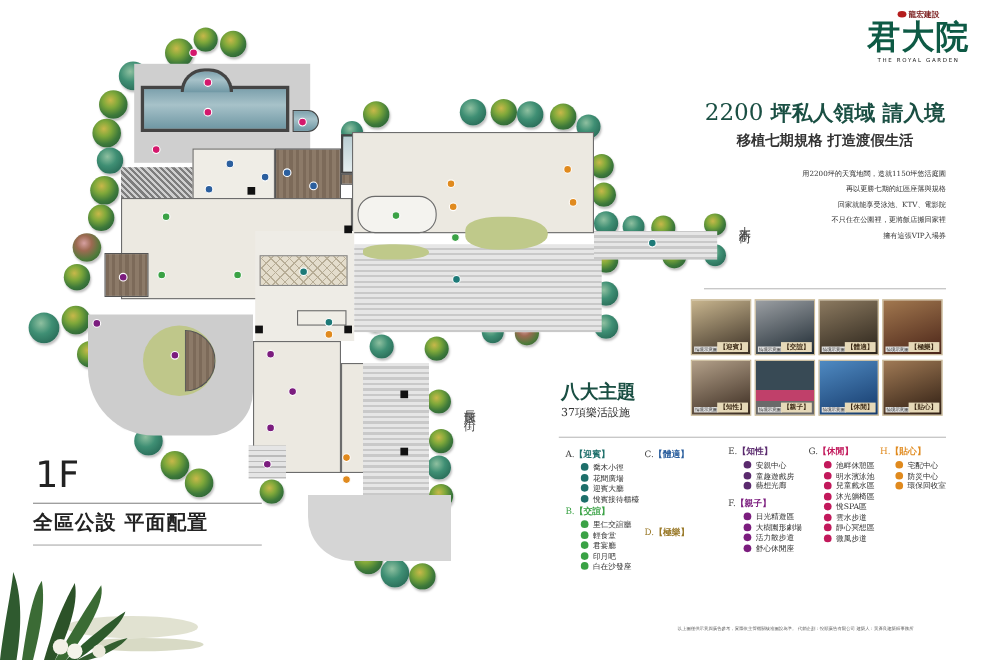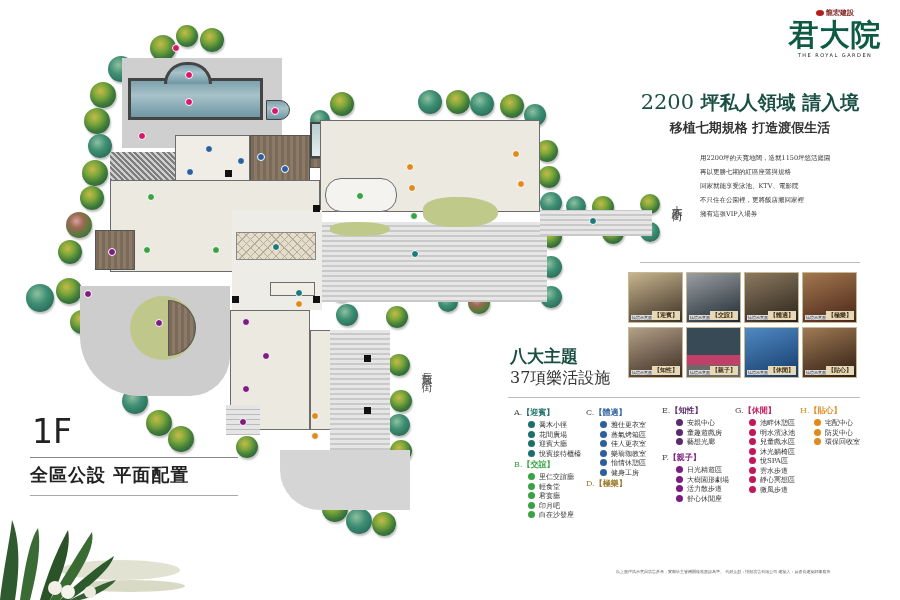--- a/index.html
+++ b/index.html
@@ -35,34 +35,34 @@
   #brand .dev { font-size: 7px; color: #7a1c1c; font-weight: bold; }
   #brand .dev .dot { display:inline-block; width:8px; height:6px; border-radius:50%; background:#b51d1d; vertical-align:middle; margin-right:2px; }
   #brand .name { font-family: "DejaVu Sans", sans-serif; font-size: 30px; font-weight: bold; color: #0e5a45; line-height: 34px; letter-spacing: 1px; }
   #brand .eng { font-family: "DejaVu Sans", sans-serif; font-size: 5px; letter-spacing: 1.5px; color: #222; }
 
   
   #headline { position: absolute; left: 640px; top: 90px; width: 220px; text-align: center; }
   #headline .h1 { font-size: 19px; font-weight: bold; color: #1a4f43; white-space: nowrap; }
   #headline .h1 .num { font-family: "DejaVu Serif", serif; font-weight: normal; font-size: 21px; }
   #headline .h2 { font-size: 13px; font-weight: bold; color: #333; margin-top: 3px; white-space: nowrap; }
-  #intro { position: absolute; left: 700px; top: 151px; width: 160px; text-align: left; font-size: 6.5px; color: #333; line-height: 14px; }
+  #intro { position: absolute; left: 700px; top: 151px; width: 160px; text-align: right; font-size: 6.5px; color: #333; line-height: 14px; }
   .hr-gray { position: absolute; height: 1px; background: #bbb; }
 
   
   #photos { position: absolute; left: 628px; top: 272px; width: 232px; height: 108px;
     display: grid; grid-template-columns: repeat(4, 55px); grid-template-rows: repeat(2, 51px); gap: 4px 3px; }
   .photo { position: relative; overflow: hidden; border: 1px solid #c9b894; }
   .photo .cap { position: absolute; bottom: 2px; right: 2px; font-size: 6px; background: #e6d9b8; color: #3d2b17; padding: 0 2px; font-weight: bold; }
   .photo .tag { position: absolute; bottom: 2px; left: 2px; font-size: 4px; background: #ddd; color:#333; padding:0 1px; }
 
   
   #themes { position: absolute; left: 510px; top: 345px; }
   #themes .t1 { font-size: 17px; font-weight: bold; color: #1a4f43; }
-  #themes .t2 { font-size: 16px; color: #333; }
+  #themes .t2 { font-size: 10px; color: #333; }
   .hr-theme { position: absolute; left: 508px; top: 397px; width: 352px; height: 1px; background: #bbb; }
 
   
   .legend-group { position: absolute; font-size: 7px; }
   .legend-group .gh { font-size: 8px; margin-bottom: 3px; font-weight: bold; }
   .legend-group .gh .letter { font-weight: normal; color: #444; }
   .legend-group ul { list-style: none; padding-left: 14px; }
   .legend-group li { height: 9.5px; line-height: 9.5px; white-space: nowrap; color: #333; }
   .legend-group li .n { display: inline-block; width: 7px; height: 7px; border-radius: 50%; margin-right: 4px; vertical-align: -1px; }
 
@@ -304,28 +304,20 @@
     <li><span class="n" style="background:#3aa245"></span><span>里仁交誼廳</span></li>
     <li><span class="n" style="background:#3aa245"></span><span>輕食堂</span></li>
     <li><span class="n" style="background:#3aa245"></span><span>君宴廳</span></li>
     <li><span class="n" style="background:#3aa245"></span><span>印月吧</span></li>
     <li><span class="n" style="background:#3aa245"></span><span>白在沙發座</span></li>
   </ul>
 </div>
 
 <div class="legend-group" style="left:586px;top:407px">
   <div class="gh"><span class="letter">C.</span><span style="color:#2b5f9e">【體適】</span></div>
-  <ul>
-    <li><span class="n" style="background:#2b5f9e"></span><span>雅仕更衣室</span></li>
-    <li><span class="n" style="background:#2b5f9e"></span><span>蒸氣烤箱區</span></li>
-    <li><span class="n" style="background:#2b5f9e"></span><span>佳人更衣室</span></li>
-    <li><span class="n" style="background:#2b5f9e"></span><span>樂瑜珈教室</span></li>
-    <li><span class="n" style="background:#2b5f9e"></span><span>怡情休憩區</span></li>
-    <li><span class="n" style="background:#2b5f9e"></span><span>健身工房</span></li>
-  </ul>
 </div>
 
 <div class="legend-group" style="left:586px;top:478px">
   <div class="gh"><span class="letter" style="color:#9a7a2a">D.</span><span style="color:#9a7a2a">【極樂】</span></div>
 </div>
 
 <div class="legend-group" style="left:662px;top:405px">
   <div class="gh"><span class="letter">E.</span><span style="color:#5a2a6e">【知性】</span></div>
   <ul>
     <li><span class="n" style="background:#5a2a6e"></span><span>安親中心</span></li>

